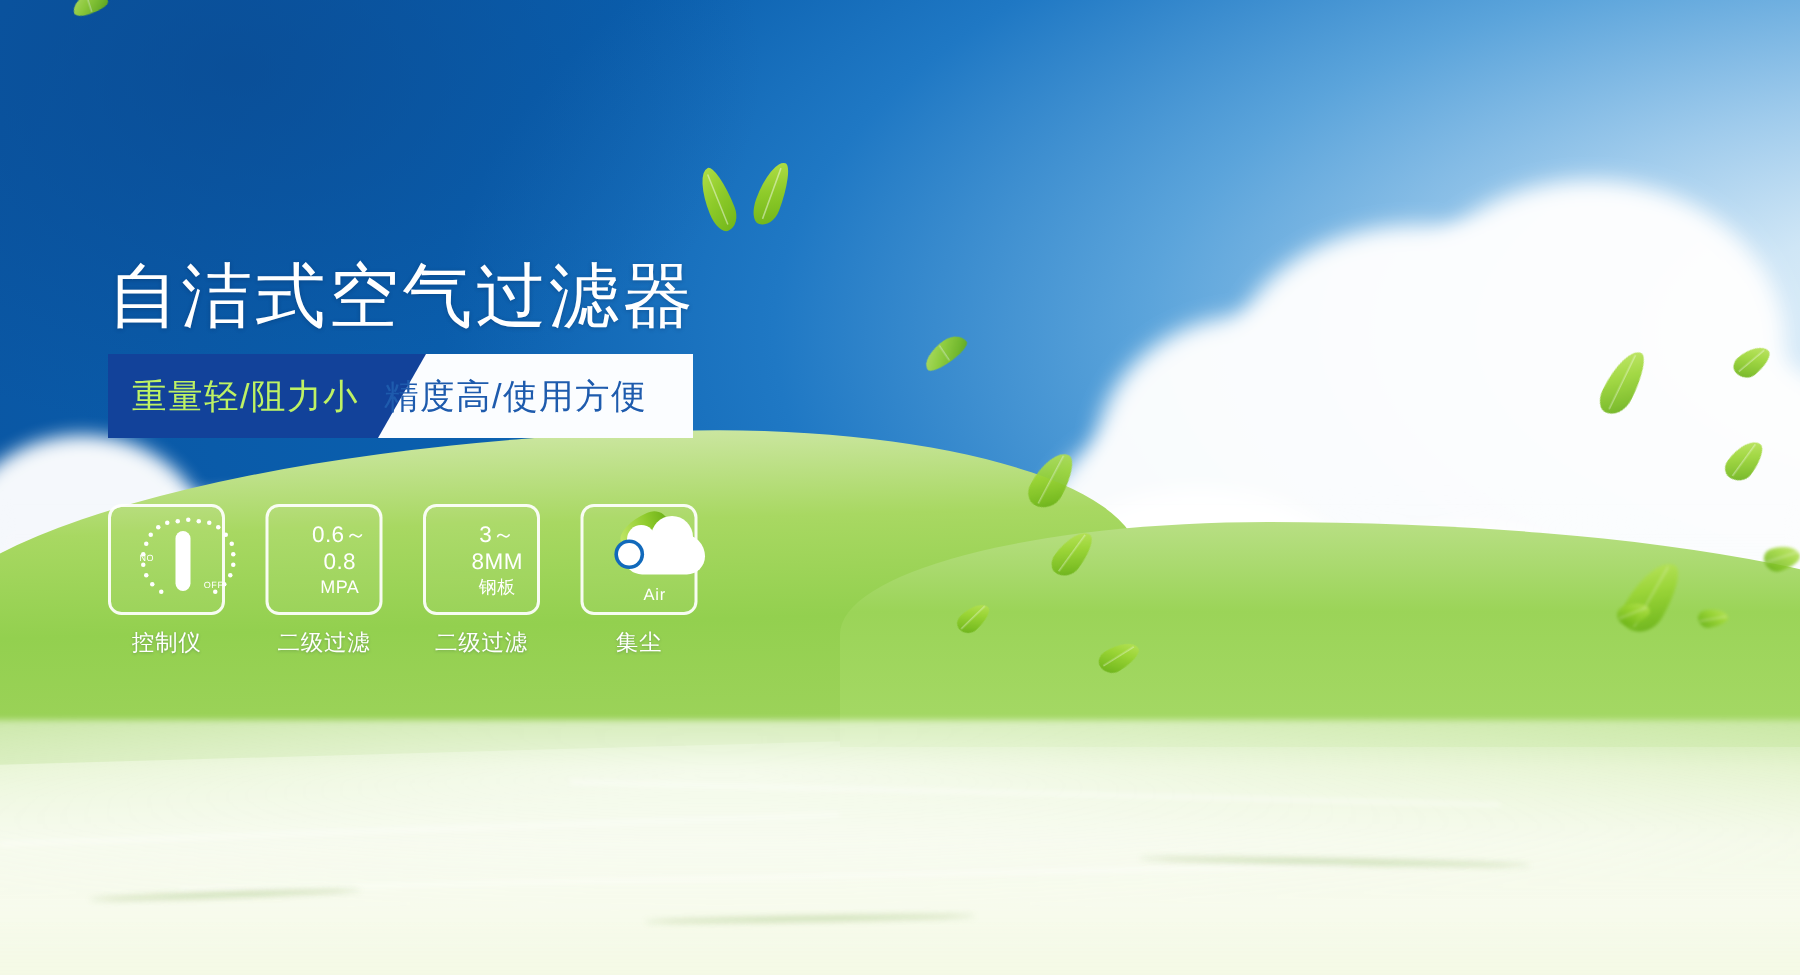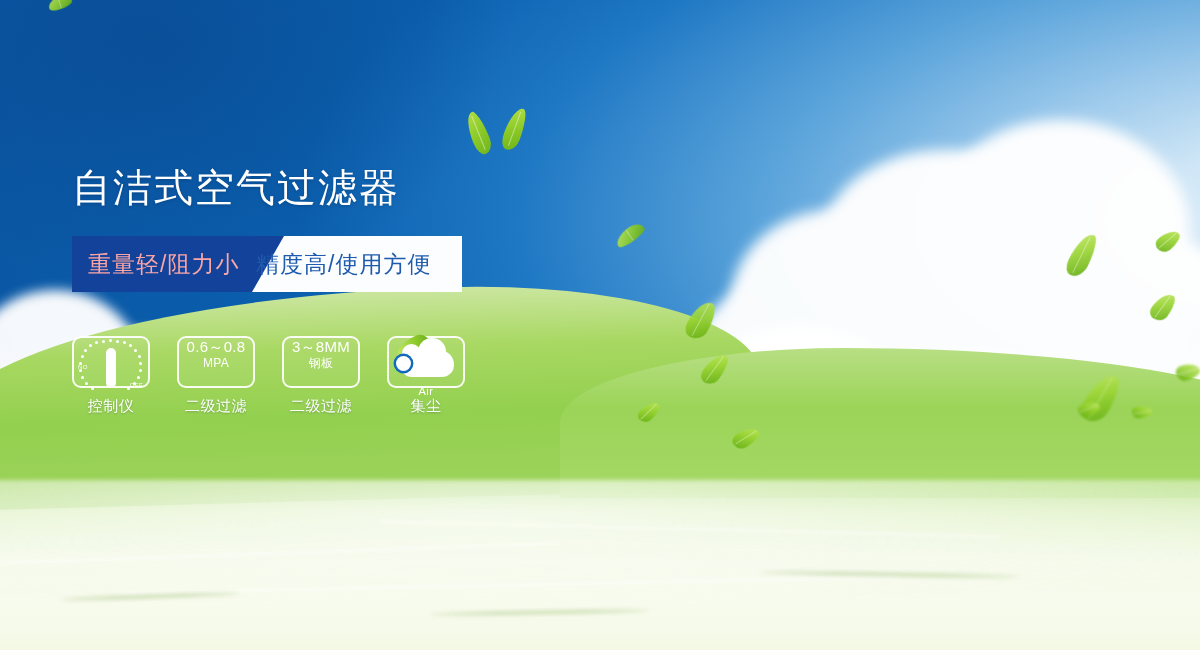--- a/index.html
+++ b/index.html
@@ -71,21 +71,21 @@
   .grass-streak{
     position:absolute;height:2px;background:rgba(255,255,255,.55);filter:blur(1.6px);
   }
   .grass-dark{
     position:absolute;height:3px;background:rgba(96,150,40,.35);filter:blur(2px);border-radius:50%;
   }
 
   
   .title{
     position:absolute;left:72px;top:142px;
-    font-size:39px;line-height:1;color:#ffffff;letter-spacing:2px;
+    font-size:47px;line-height:1;color:#ffffff;letter-spacing:2px;
     font-weight:400;white-space:nowrap;
     text-shadow:0 1px 3px rgba(0,30,70,.28);
   }
   .title-leaves{position:absolute;left:466px;top:105px;width:70px;height:58px;}
   .tleaf{position:absolute;width:17px;height:44px;border-radius:60% 40% 58% 42%/ 66% 70% 30% 34%;
          background:linear-gradient(150deg,#b5e04a 0%,#8ecb2a 48%,#6fb418 100%);}
   .tleaf.l{left:4px;top:6px;transform:rotate(-22deg);}
   .tleaf.r{left:40px;top:2px;transform:rotate(20deg);}
   .tleaf:after{content:"";position:absolute;left:48%;top:8%;width:1px;height:84%;
                background:rgba(255,255,255,.45);}
@@ -101,31 +101,32 @@
   }
   .subbar-right{
     position:absolute;left:180px;top:0;width:210px;height:56px;
     background:#fbfdff;
     clip-path:polygon(32px 0,210px 0,210px 56px,0 56px);
   }
   .sub-text{
     position:absolute;top:0;height:56px;display:flex;align-items:center;
     font-size:23px;letter-spacing:1px;white-space:nowrap;
   }
-  .sub-text.a{left:16px;color:#fca5a5;}
+  .sub-text.a{left:16px;color:#bef264;}
   .sub-text.b{left:232px;color:#1e5bad;}
 
   
   .features{position:absolute;left:72px;top:336px;display:flex;gap:27px;}
   .feature{width:78px;display:flex;flex-direction:column;align-items:center;}
   .fbox{
-    width:78px;height:52px;border:2px solid rgba(255,255,255,.92);
+    width:78px;height:74px;border:2px solid rgba(255,255,255,.92);
     border-radius:9px;box-sizing:border-box;position:relative;
-    display:flex;justify-content:center;
+    display:flex;align-items:center;justify-content:center;
     background:rgba(255,255,255,.05);
+    padding-left:21px;
   }
   .fcap{
     margin-top:9px;font-size:15px;color:#ffffff;letter-spacing:.5px;white-space:nowrap;
     text-shadow:0 1px 2px rgba(0,30,70,.25);
   }
   .ftext{
     color:#fff;font-size:15px;line-height:1.18;text-align:center;letter-spacing:.3px;
   }
   .ftext .big{font-size:15px;display:block;}
   .ftext .sm{font-size:12px;display:block;}

